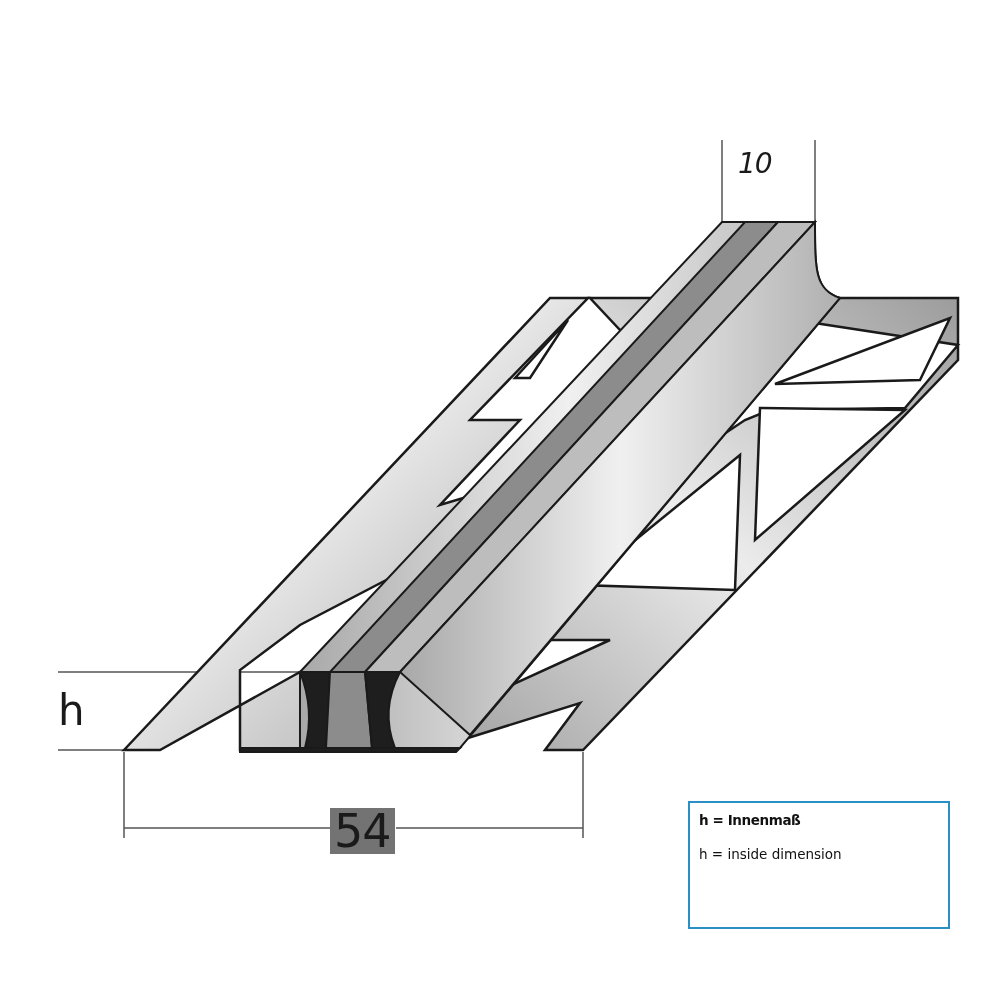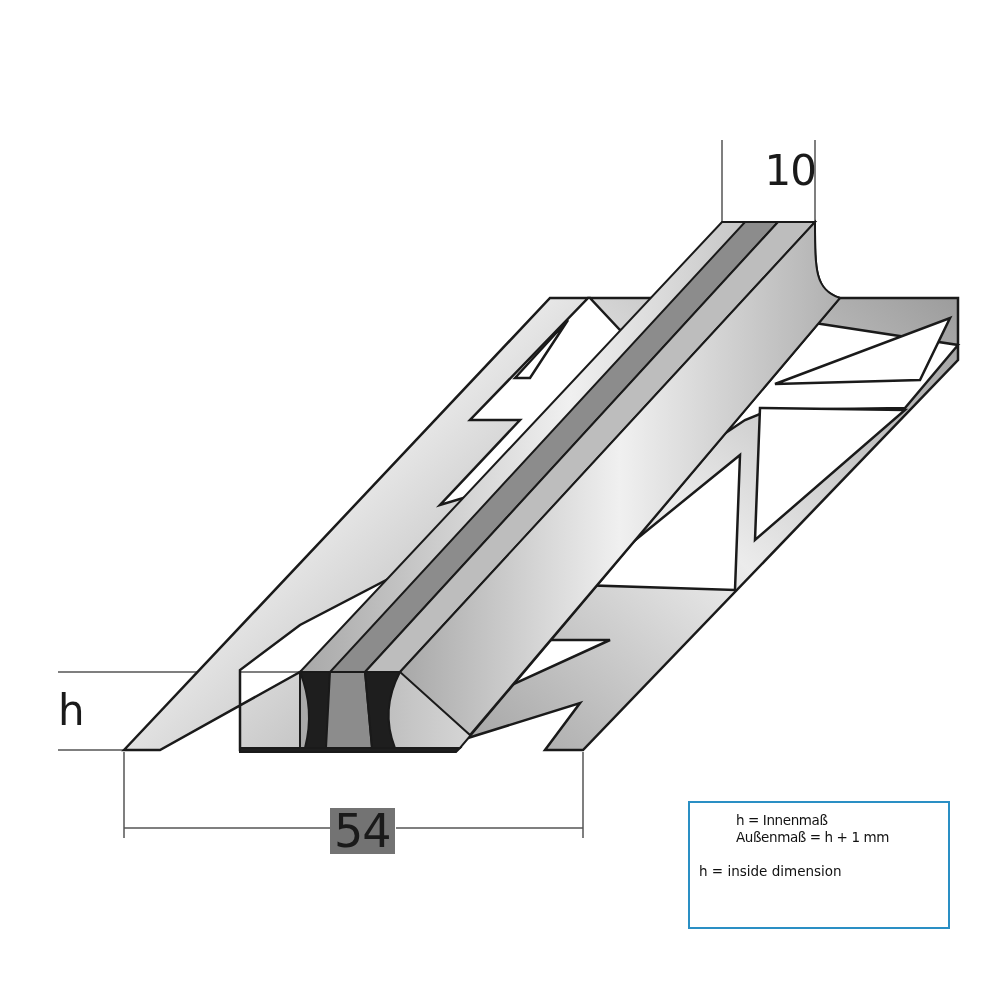--- a/index.html
+++ b/index.html
@@ -1,28 +1,28 @@
 <!DOCTYPE html>
 <html><head>
   <meta charset="utf-8">
   <style>
     html, body { margin: 0; padding: 0; background: #ffffff; }
     body { width: 1000px; height: 1000px; position: relative; overflow: hidden;
            font-family: "DejaVu Sans", sans-serif; }
     #drawing { position: absolute; left: 0; top: 0; width: 1000px; height: 1000px; }
     .dim-label { position: absolute; font-family: "DejaVu Sans", sans-serif; color: #1a1a1a;
                  font-weight: normal; line-height: 1; }
-    #lbl-10 { left: 738px; top: 150px; font-size: 42px; width: 78px; text-align: right; letter-spacing: -1px; }
+    #lbl-10 { left: 738px; top: 150px; font-size: 28px; width: 78px; text-align: left; letter-spacing: -1px; font-style: italic; }
     #lbl-h  { left: 58px; top: 690px; font-size: 42px; }
     #lbl-54 { left: 330px; top: 808px; font-size: 46px; background: #737373; padding: 0 4px; letter-spacing: -1px; }
     .legend { position: absolute; left: 688px; top: 801px; width: 262px; height: 128px;
               border: 2px solid #2a8fc4; box-sizing: border-box; background: #fff;
               padding: 9px 9px; font-family: "DejaVu Sans", sans-serif; font-size: 13.5px;
               color: #111; line-height: 17px; }
-    .legend .b { font-weight: normal; letter-spacing: -0.4px; margin-left: 37px; }
+    .legend .b { font-weight: bold; letter-spacing: -0.4px; }
     .legend .gap { height: 17px; }
   </style>
 </head>
 <body>
 
 <svg id="drawing" viewBox="0 0 1000 1000" xmlns="http://www.w3.org/2000/svg">
   <defs>
     <linearGradient id="metal" x1="0" y1="0" x2="1" y2="1">
       <stop offset="0" stop-color="#8e8e8e"></stop>
       <stop offset="0.45" stop-color="#e8e8e8"></stop>
@@ -77,16 +77,15 @@
 
   <rect x="723" y="140" width="91" height="80" fill="#fff"></rect>
 </svg>
 
 <div id="lbl-10" class="dim-label">10</div>
 <div id="lbl-h" class="dim-label">h</div>
 <div id="lbl-54" class="dim-label">54</div>
 
 <div class="legend">
   <div class="b">h = Innenmaß</div>
-  <div class="b">Außenmaß = h + 1 mm</div>
   <div class="gap"></div>
   <div>h = inside dimension</div>
 </div>
 
 </body></html>

